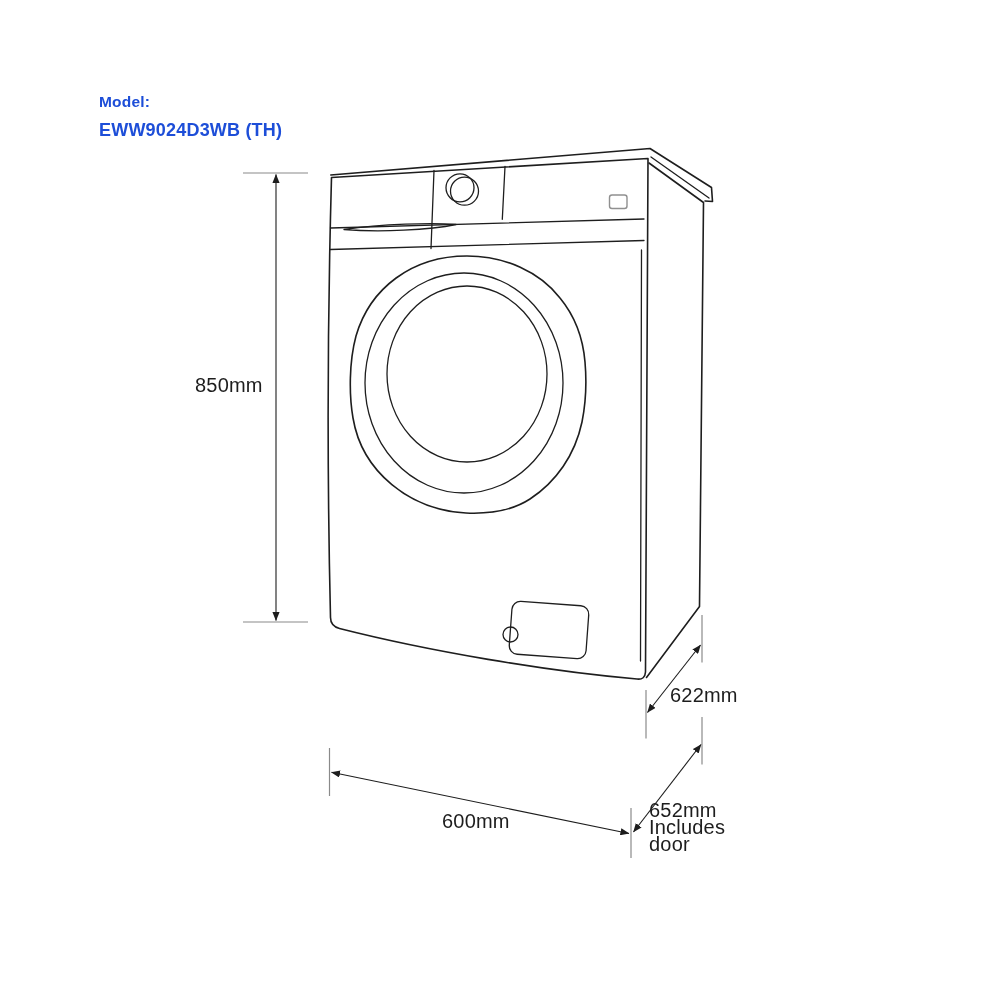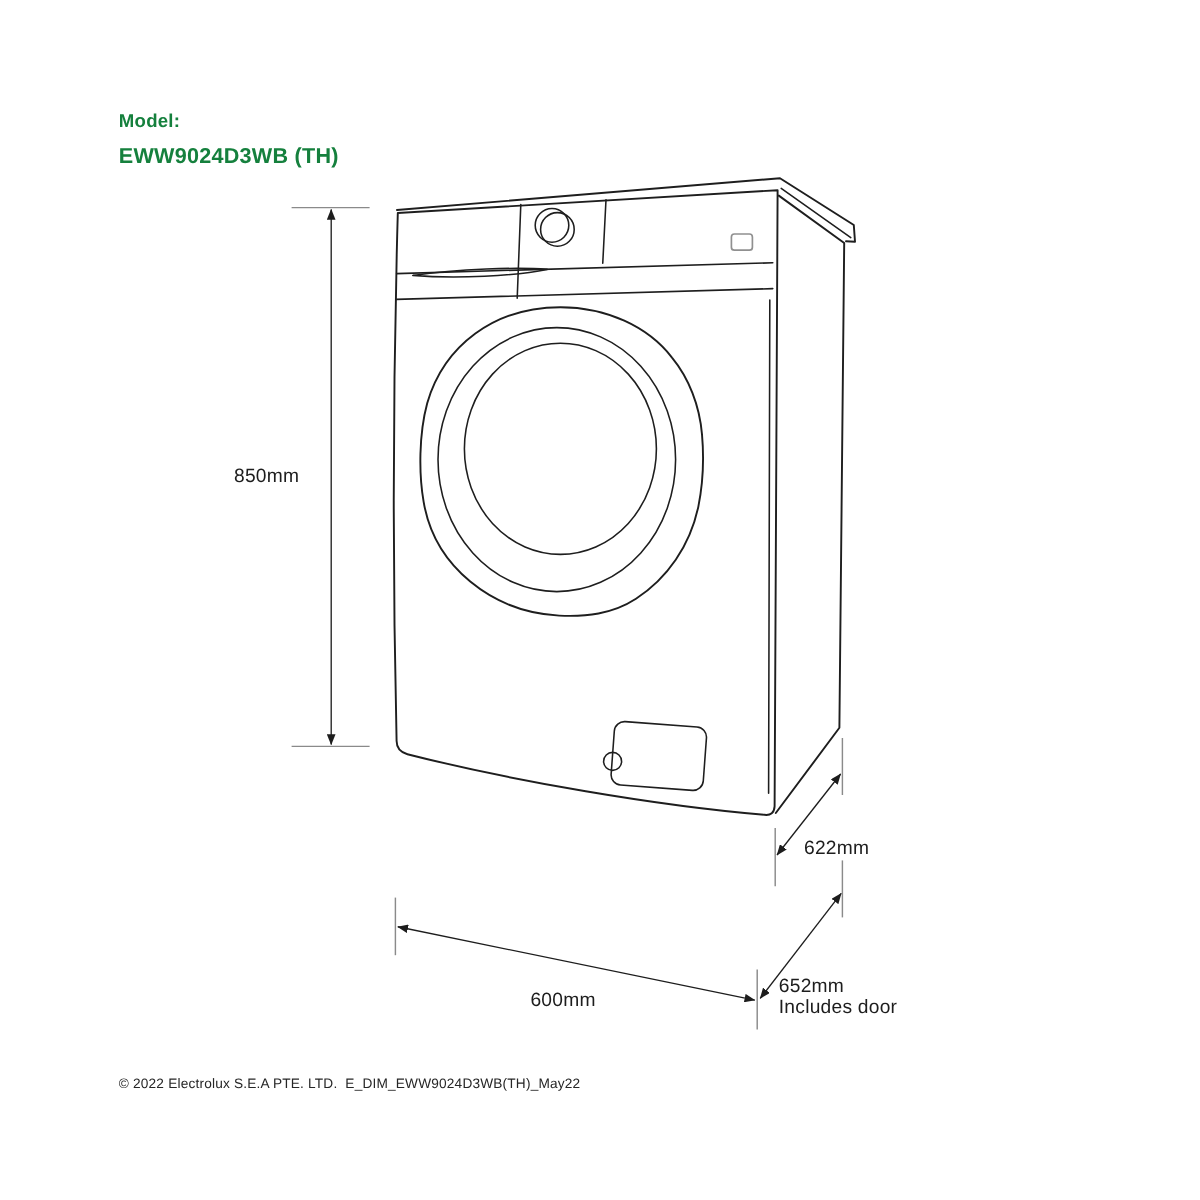--- a/index.html
+++ b/index.html
@@ -1,22 +1,22 @@
 <!DOCTYPE html>
 <html><head>
 <meta charset="utf-8">
 <style>
   html,body{margin:0;padding:0;background:#ffffff;}
   #sheet{
     position:relative;width:1000px;height:1000px;background:#ffffff;overflow:hidden;
     font-family:"Liberation Sans", sans-serif;color:#1d1d1d;
   }
   #artwork{position:absolute;left:0;top:0;width:1000px;height:1000px;}
-  .lbl{position:absolute;font-size:16px;line-height:17px;color:#1d1d1d;letter-spacing:.2px;margin-top:12px;}
-  #model-block{position:absolute;left:99px;top:93px;color:#15803d;}
+  .lbl{position:absolute;font-size:20px;line-height:17px;color:#1d1d1d;letter-spacing:.2px;}
+  #model-block{position:absolute;left:99px;top:93px;color:#1d4ed8;}
   #model-label{font-weight:bold;font-size:15.5px;line-height:17px;letter-spacing:.2px;}
   #model-number{font-weight:bold;font-size:18px;line-height:17px;letter-spacing:.2px;margin-top:12px;}
   #dim-height-label{left:195px;top:377px;}
   #dim-width-label{left:442px;top:813px;}
   #dim-depth-label{left:670px;top:687px;text-align:center;}
   #dim-door-block{left:649px;top:802px;width:115px;}
   #footer-note{
     position:absolute;left:99px;top:898px;font-size:11.4px;color:#262626;
     letter-spacing:.15px;white-space:pre;
   }
@@ -110,14 +110,13 @@
   </svg>
 
   <div class="lbl" id="dim-height-label">850mm</div>
   <div class="lbl" id="dim-width-label">600mm</div>
   <div class="lbl" id="dim-depth-label">622mm</div>
   <div class="lbl" id="dim-door-block">
     <div>652mm</div>
     <div>Includes door</div>
   </div>
 
-  <div id="footer-note">© 2022 Electrolux S.E.A PTE. LTD.  E_DIM_EWW9024D3WB(TH)_May22</div>
 </div>
 
 </body></html>

